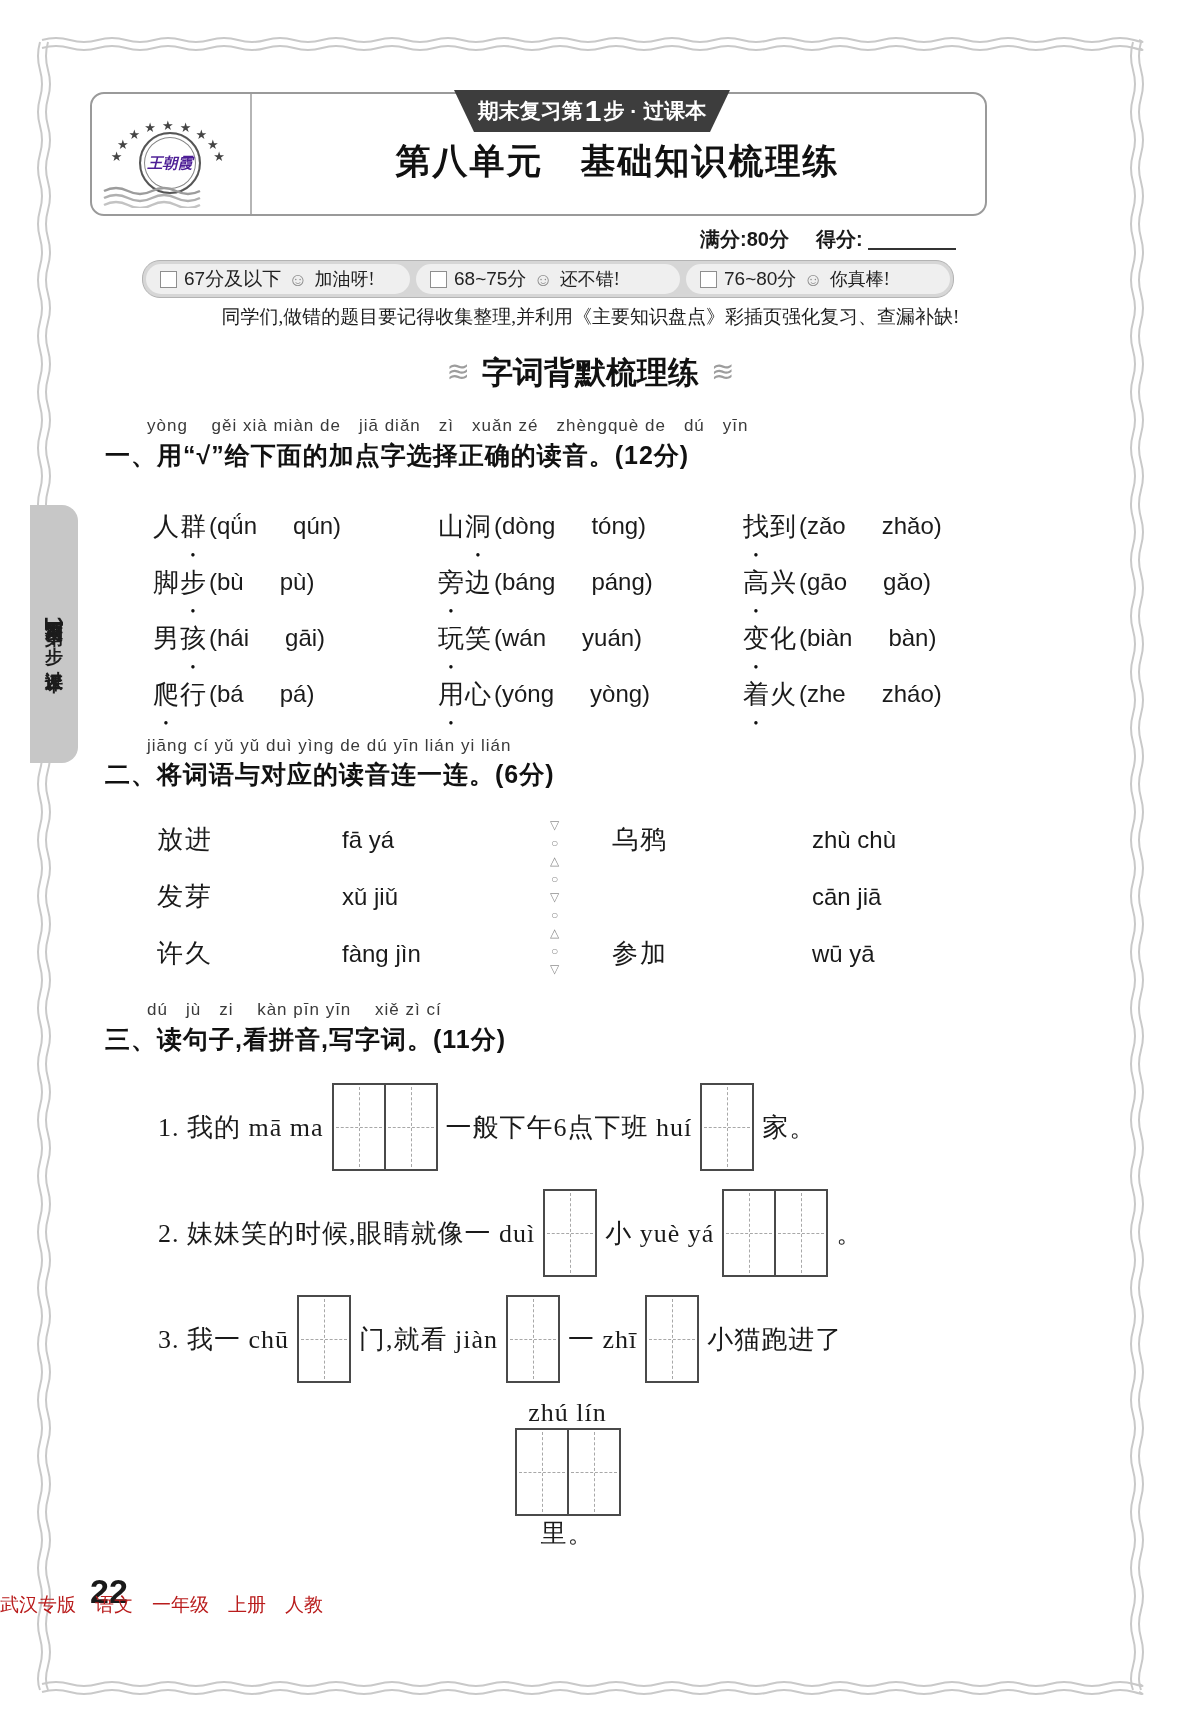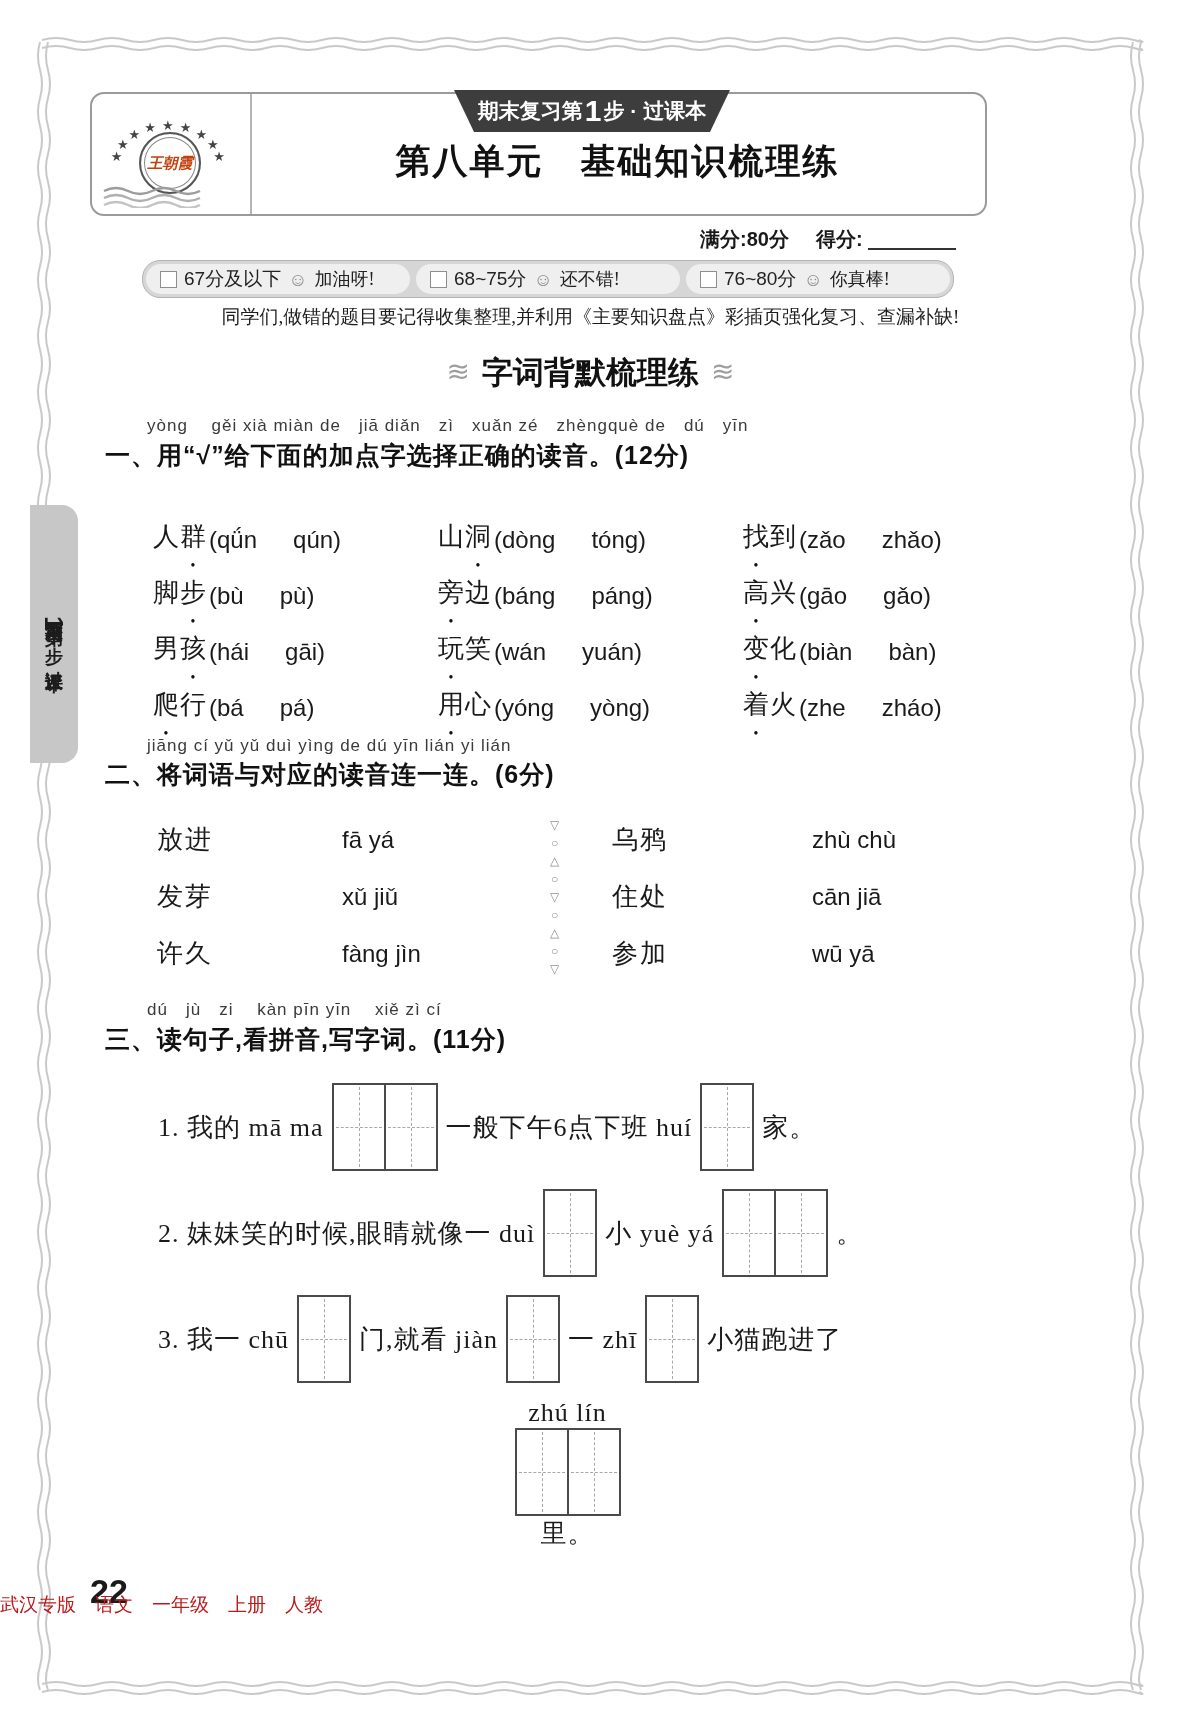--- a/index.html
+++ b/index.html
@@ -15,21 +15,21 @@
                   font-size:18px;letter-spacing:2px;line-height:1;display:flex;align-items:center;}
   .side-tab .vtxt .big1{font-size:26px;font-weight:900;text-orientation:mixed;}
 
   
   .header-box{position:absolute;left:90px;top:92px;width:893px;height:120px;border:2px solid #9a9a9a;
               border-radius:14px;background:#fff;z-index:2;}
   .logo{position:absolute;left:0;top:0;width:158px;height:100%;border-right:2px solid #b5b5b5;}
   .logo .star{position:absolute;color:#444;font-size:13px;}
   .emblem{position:absolute;left:47px;top:38px;width:58px;height:58px;border:2px solid #555;border-radius:50%;
           box-shadow:inset 0 0 0 3px #fff, inset 0 0 0 4px #888;display:flex;align-items:center;justify-content:center;}
-  .emblem span{font-family:"Liberation Serif",serif;font-weight:700;font-style:italic;font-size:15px;color:#c2410c;}
+  .emblem span{font-family:"Liberation Serif",serif;font-weight:700;font-style:italic;font-size:15px;color:#4c1d95;}
   .logo-waves{position:absolute;left:8px;bottom:6px;}
   .banner{position:absolute;left:362px;top:-4px;width:276px;height:42px;background:#3d3d3d;
           clip-path:polygon(0 0,100% 0,calc(100% - 20px) 100%,20px 100%);
           display:flex;align-items:center;justify-content:center;color:#fff;z-index:4;}
   .banner .b-txt{font-size:21px;font-weight:700;}
   .banner .b-step{font-size:30px;font-weight:900;margin:0 2px;line-height:1;}
   .h-title{position:absolute;left:158px;right:0;top:44px;text-align:center;font-size:35px;font-weight:900;
            letter-spacing:2px;color:#111;}
 
   
@@ -50,21 +50,21 @@
   .section-title{position:absolute;left:0;top:352px;width:100%;text-align:center;font-size:31px;font-weight:900;
                  color:#111;z-index:2;}
   .section-title .wave{color:#9d9d9d;font-weight:400;font-size:28px;margin:0 12px;vertical-align:2px;}
 
   .q{position:absolute;left:105px;width:960px;z-index:2;}
   .q1{top:414px;} .q2{top:736px;} .q3{top:998px;}
   .pinyin{font-size:17px;color:#3a3a3a;margin-left:42px;letter-spacing:1px;}
   .qhead{font-size:25px;font-weight:800;color:#111;margin-top:2px;letter-spacing:1px;}
 
   .q1-grid{display:grid;grid-template-columns:285px 305px 1fr;margin:26px 0 0 48px;row-gap:0;}
-  .q1cell{height:56px;display:flex;align-items:flex-end;font-size:25px;}
+  .q1cell{height:56px;display:flex;align-items:center;font-size:25px;}
   .q1cell .word{font-family:"Liberation Serif",serif;font-size:26px;letter-spacing:1px;}
   .q1cell .word span{display:inline-block;position:relative;}
   .q1cell .word .dotch::after{content:"●";position:absolute;left:50%;transform:translateX(-50%);
                               bottom:-15px;font-size:8px;color:#111;}
   .q1cell .opts{font-size:24px;margin-left:2px;}
   .optgap{display:inline-block;width:36px;}
 
   .match{display:grid;grid-template-columns:185px 155px 115px 200px auto;margin:20px 0 0 52px;}
   .match .mcell{height:57px;display:flex;align-items:center;}
   .match .mword{font-family:"Liberation Serif",serif;font-size:26px;letter-spacing:2px;}
@@ -230,21 +230,20 @@
   <div class="q q2">
     <div class="pinyin">jiāng cí yǔ yǔ duì yìng de dú yīn lián yi lián</div>
     <div class="qhead">二、将词语与对应的读音连一连。(6分)</div>
     <div class="match" id="match">
         <div class="mcell mword" style="grid-area: 1 / 1;">放进</div>
         <div class="mcell mpin" style="grid-area: 1 / 2;">fā yá</div>
         <div class="mcell mword" style="grid-area: 1 / 4;">乌鸦</div>
         <div class="mcell mpin" style="grid-area: 1 / 5;">zhù chù</div>
         <div class="mcell mword" style="grid-area: 2 / 1;">发芽</div>
         <div class="mcell mpin" style="grid-area: 2 / 2;">xǔ jiǔ</div>
-        <div class="mcell mword" style="grid-area: 2 / 4;">住处</div>
         <div class="mcell mpin" style="grid-area: 2 / 5;">cān jiā</div>
         <div class="mcell mword" style="grid-area: 3 / 1;">许久</div>
         <div class="mcell mpin" style="grid-area: 3 / 2;">fàng jìn</div>
         <div class="mcell mword" style="grid-area: 3 / 4;">参加</div>
         <div class="mcell mpin" style="grid-area: 3 / 5;">wū yā</div>
         <div class="mdiv" style="grid-column: 3;">
           <div>▽</div>
           <div>○</div>
           <div>△</div>
           <div>○</div>

